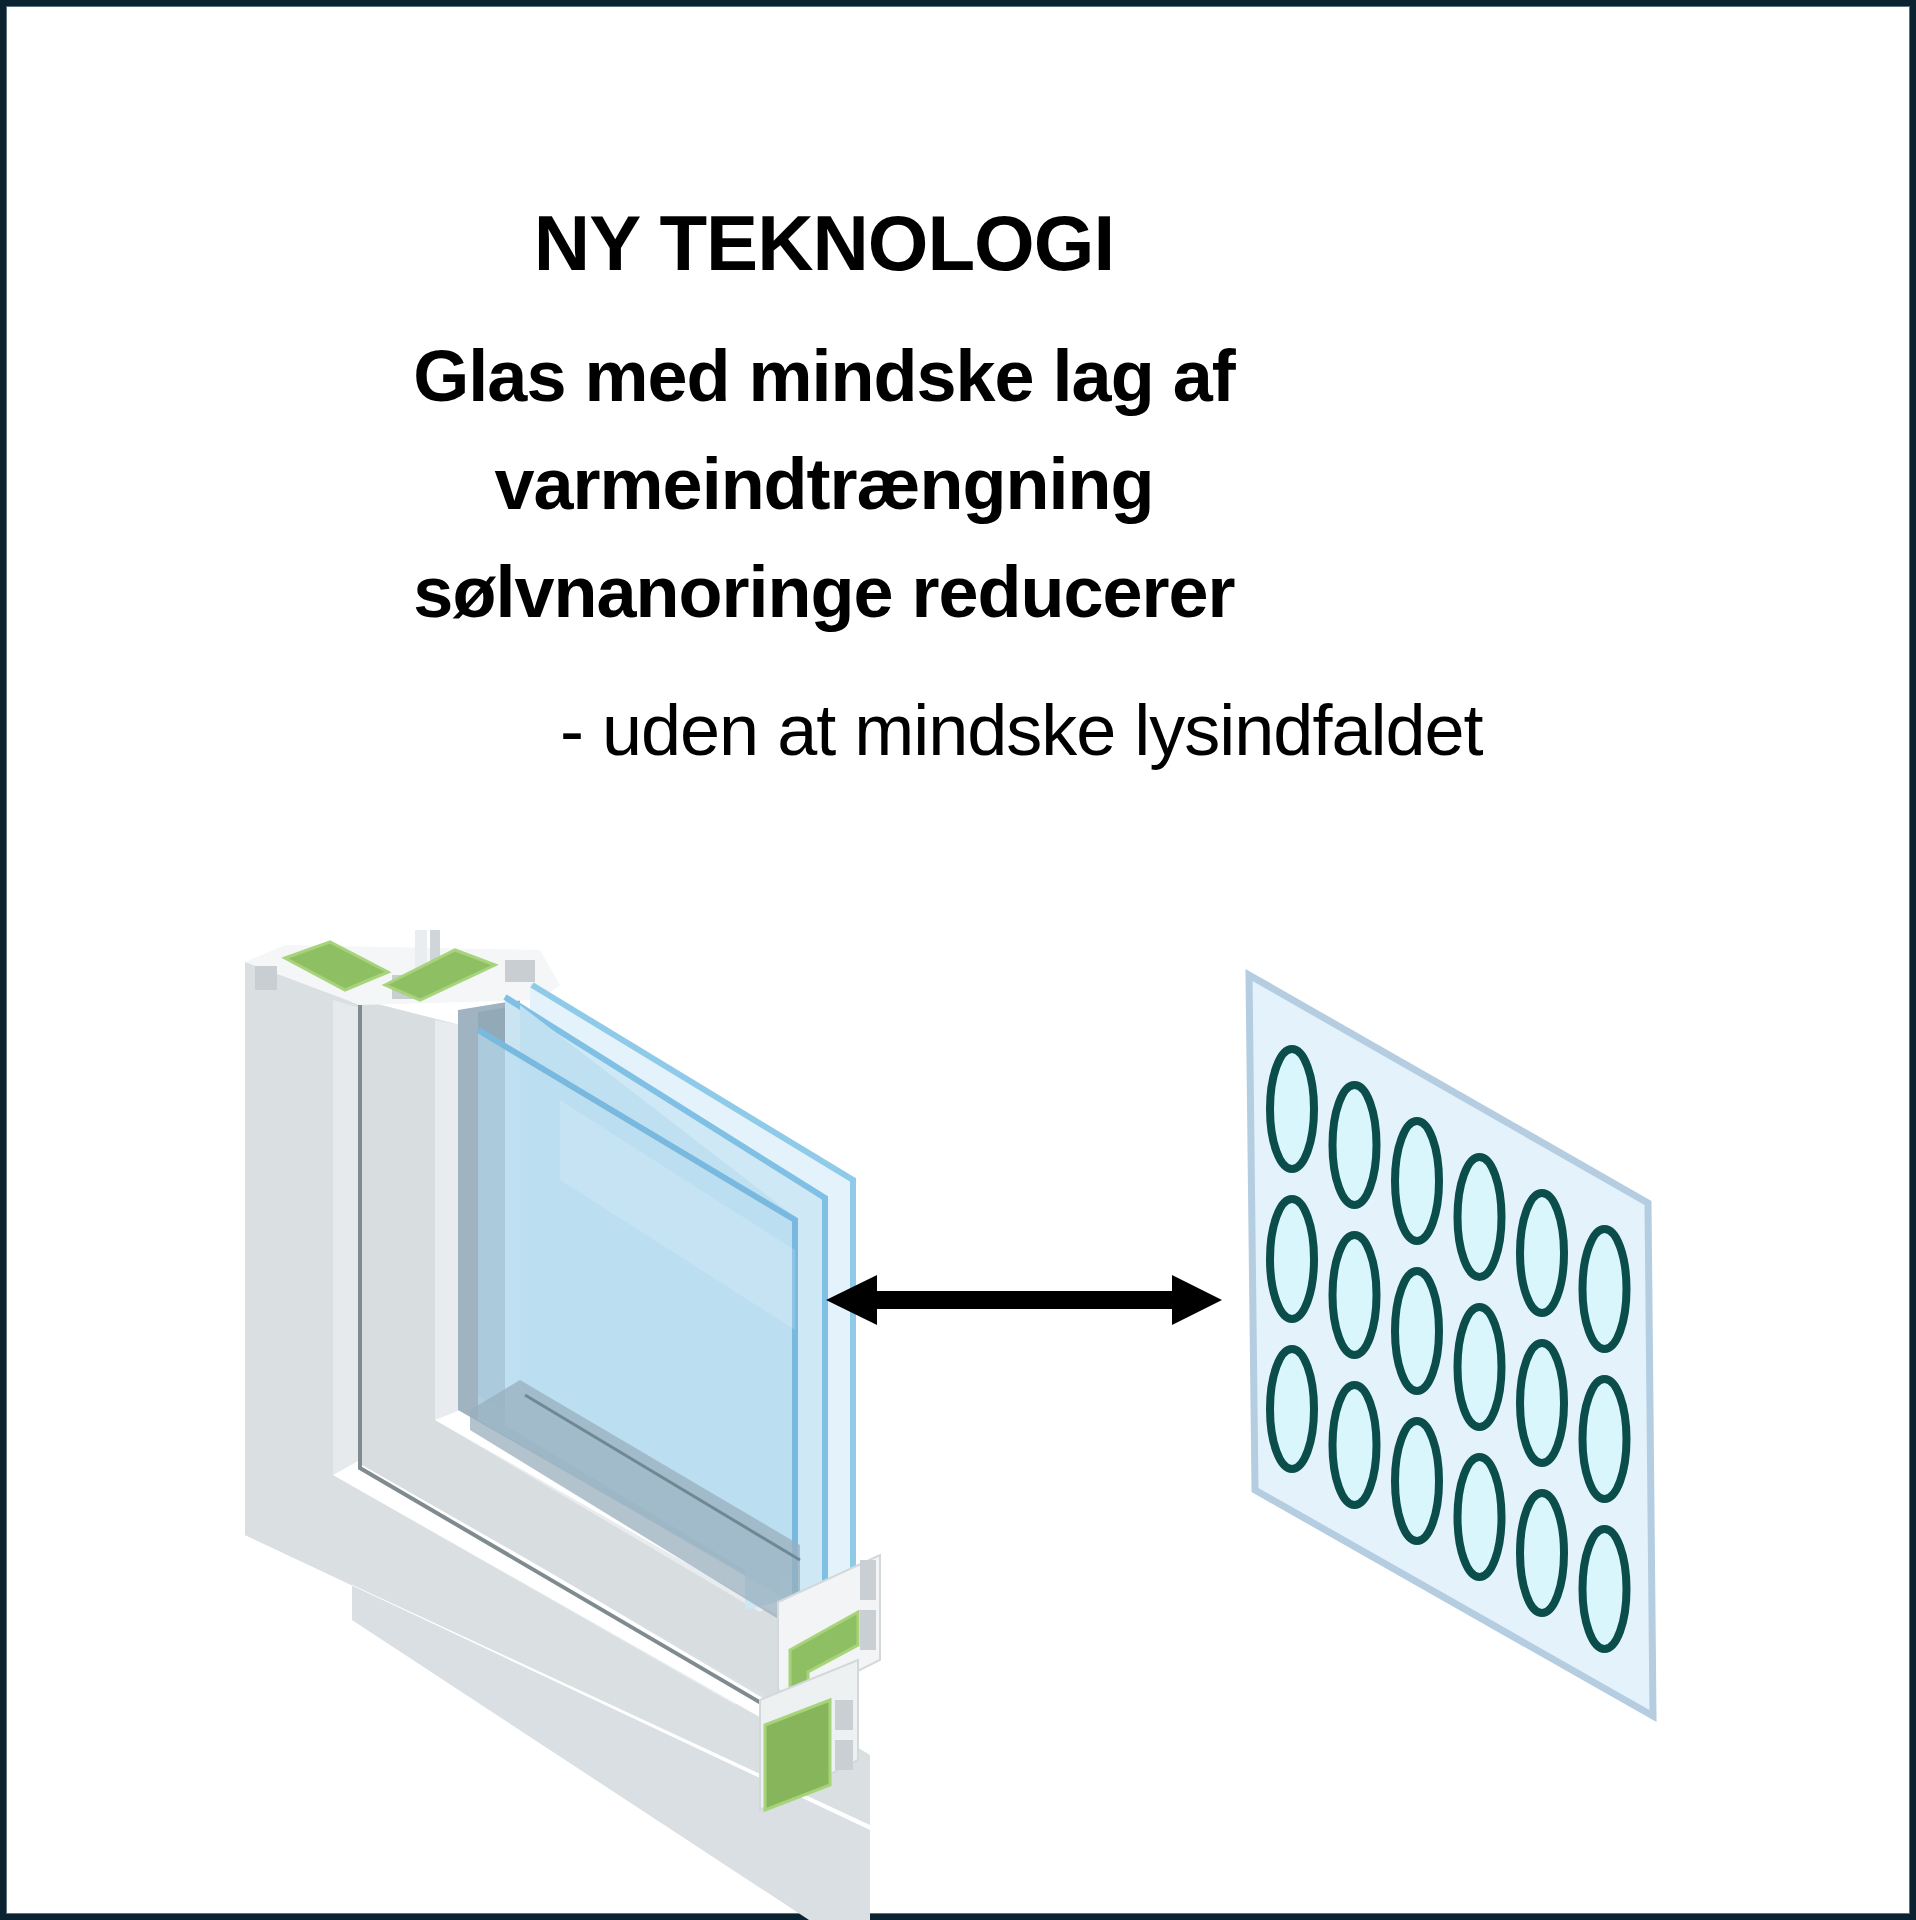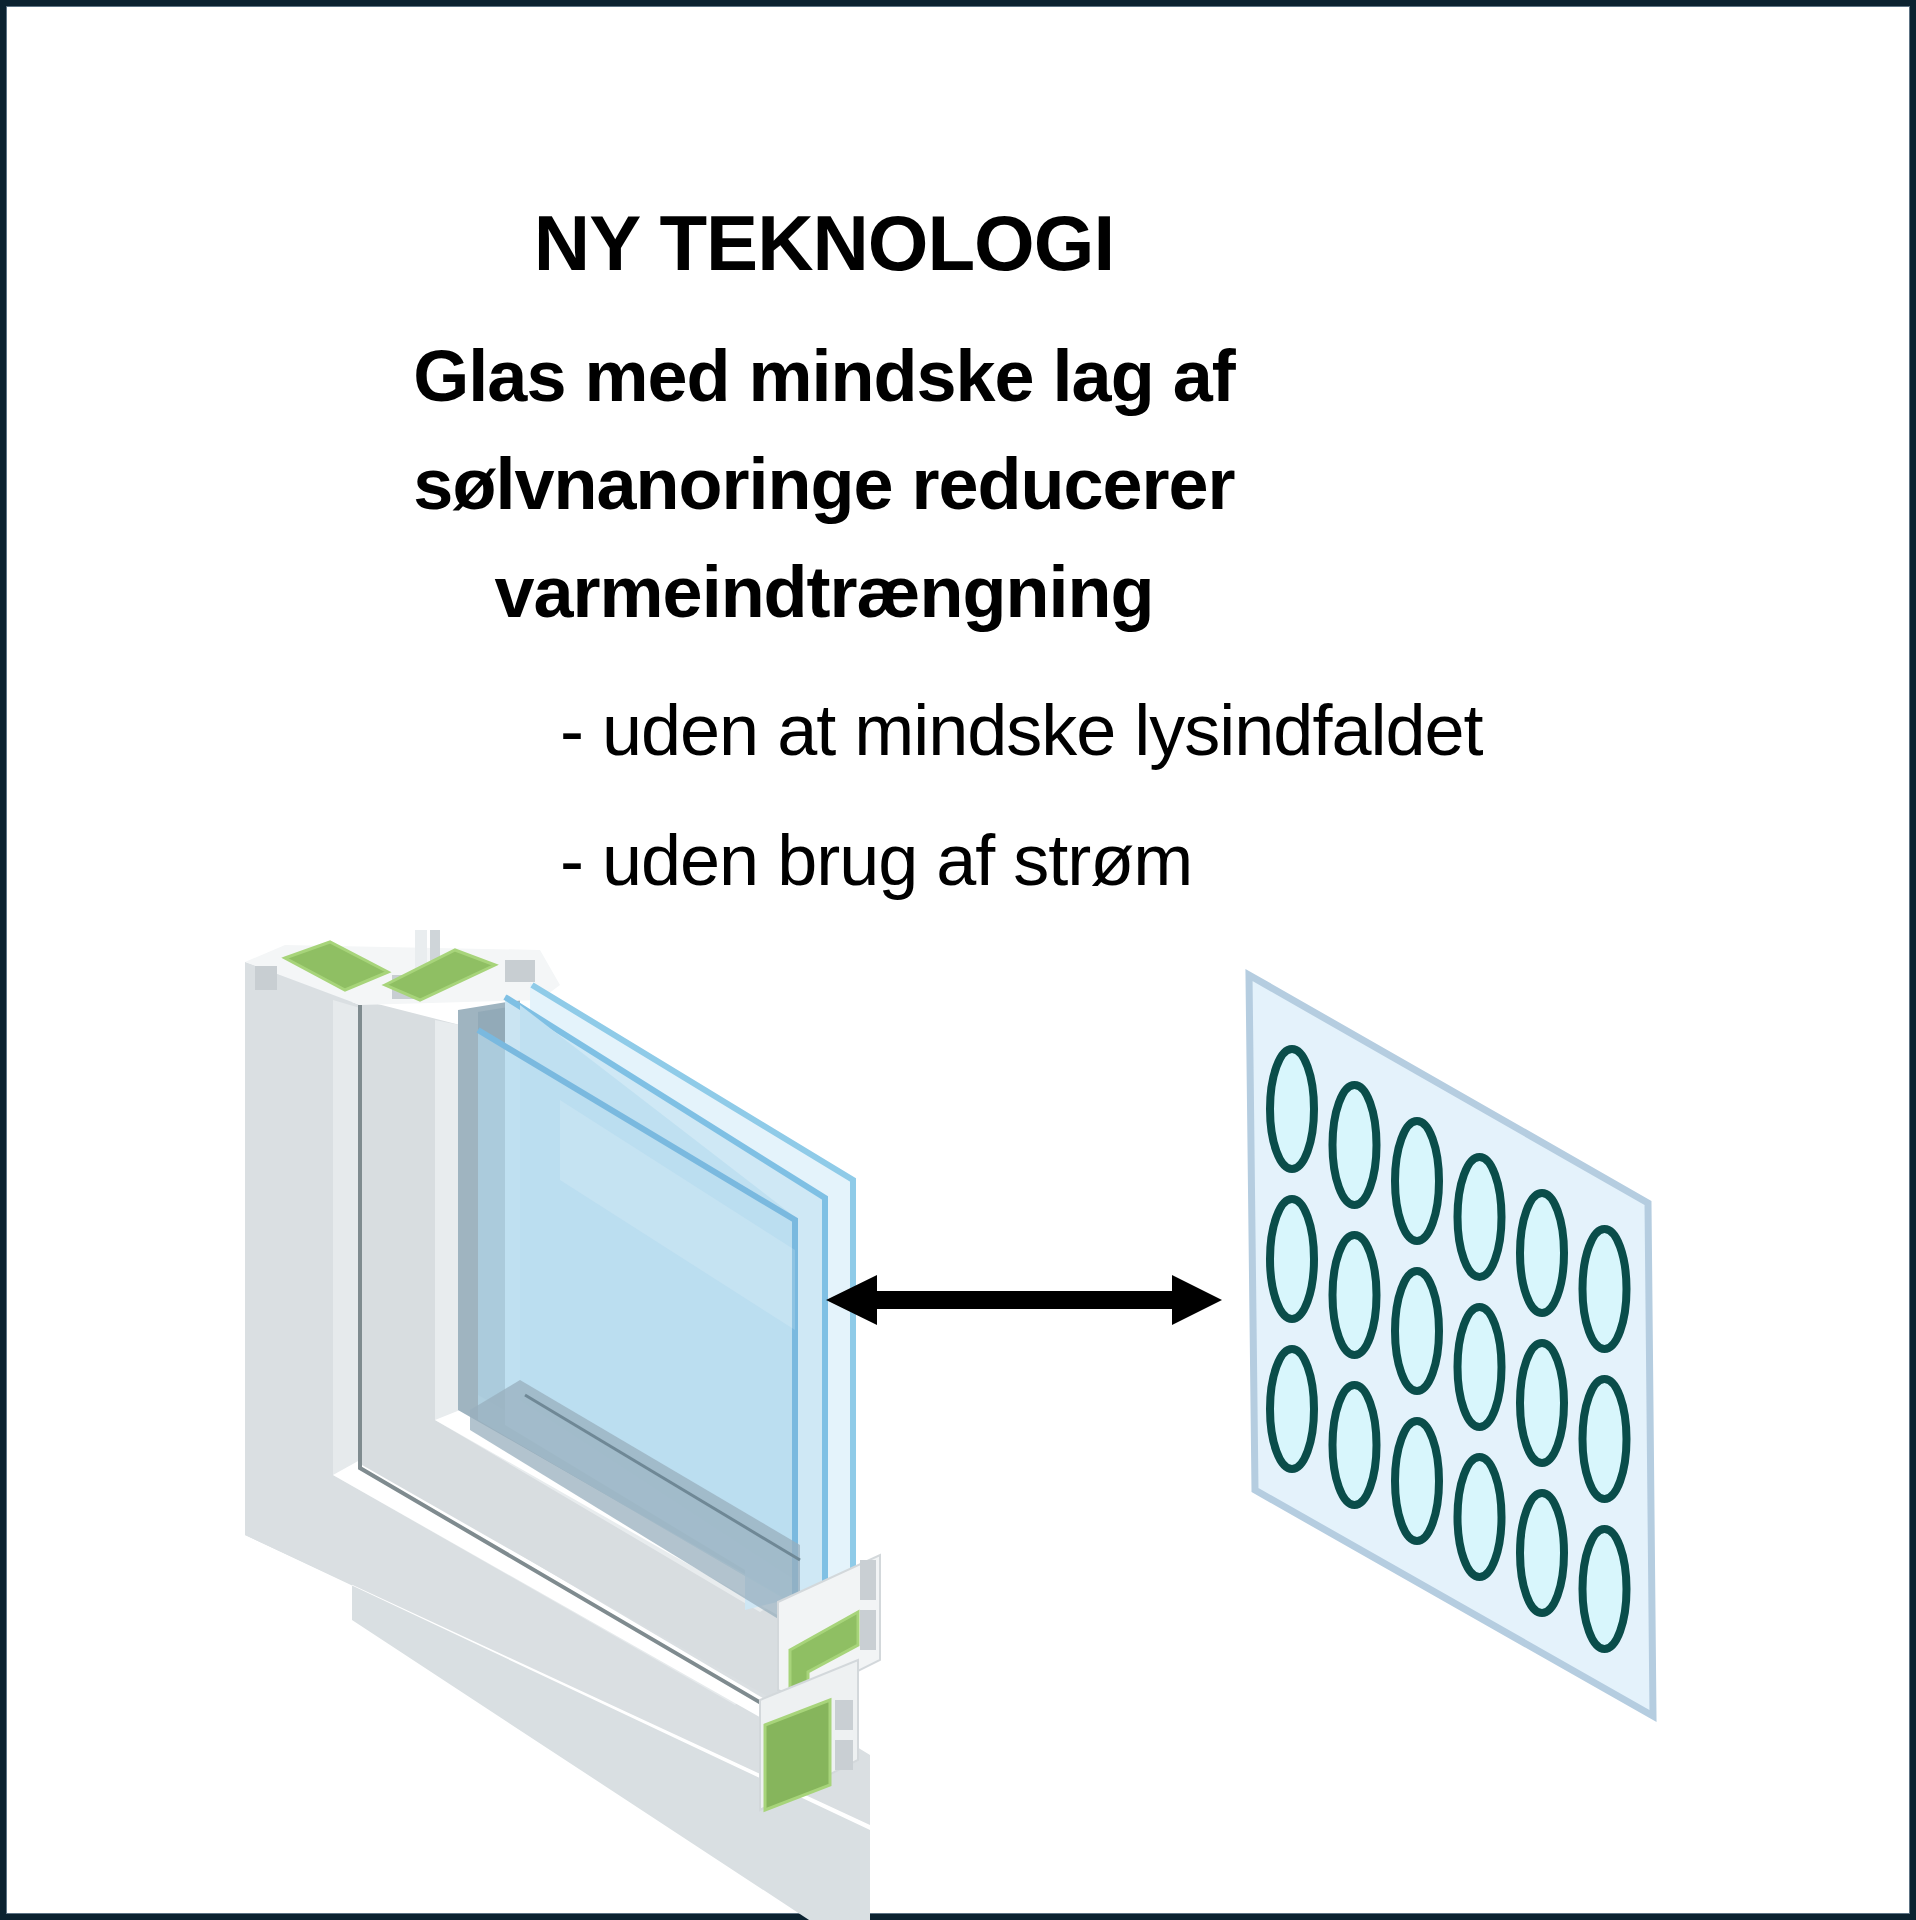--- a/index.html
+++ b/index.html
@@ -27,27 +27,26 @@
 </style>
 </head>
 <body>
 
 <div class="frame-border"></div>
 
 <h1 class="headline title">NY TEKNOLOGI</h1>
 
 <div class="headline subtitle">
   <div class="subtitle-line">Glas med mindske lag af</div>
+  <div class="subtitle-line">varmeindtrængning</div>
   <div class="subtitle-line">sølvnanoringe reducerer</div>
-  <div class="subtitle-line">varmeindtrængning</div>
 </div>
 
 <div class="bullets">
   <div class="bullet">- uden at mindske lysindfaldet</div>
-  <div class="bullet">- uden brug af strøm</div>
 </div>
 
 <svg class="illus" width="1916" height="1920" viewBox="0 0 1916 1920" xmlns="http://www.w3.org/2000/svg">
 
   <g>
 
     <polygon points="245,962 352,1000 352,1620 870,1960 870,1830 245,1535" fill="#d9dfe2"></polygon>
 
     <polygon points="245,962 360,1005 360,1460 780,1700 870,1755 870,1825 245,1535" fill="#dadfe2"></polygon>
 

